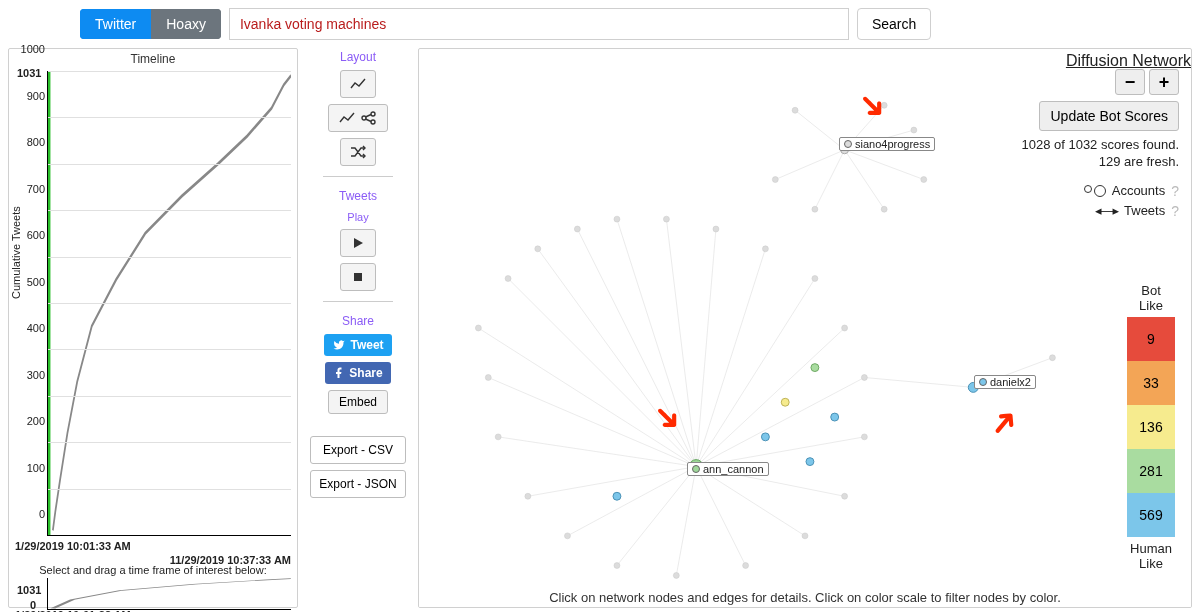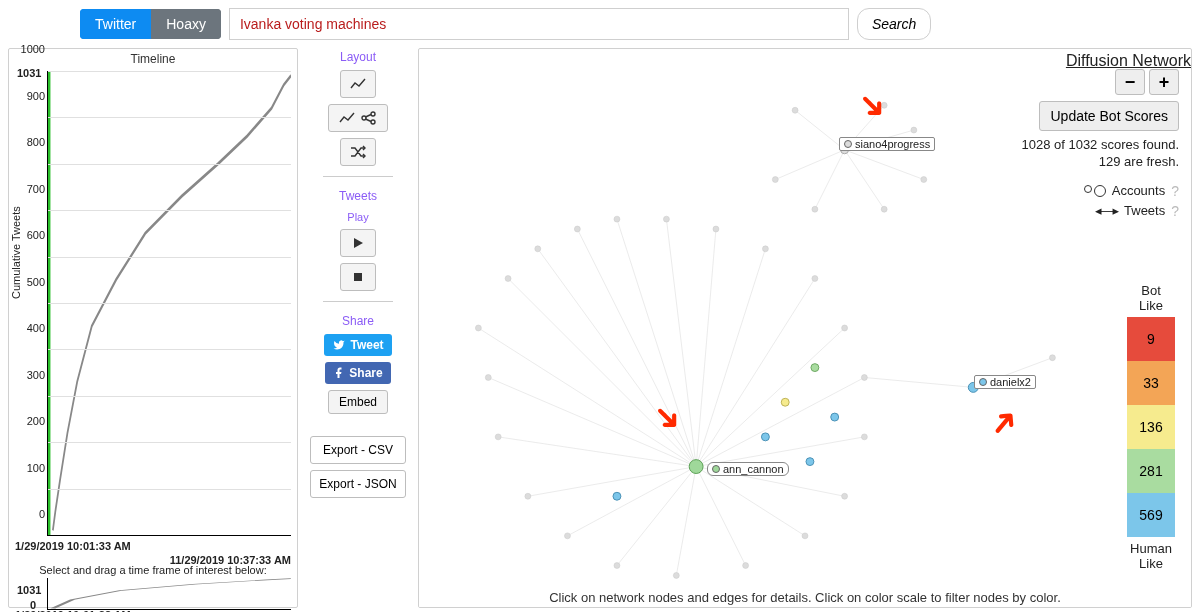--- a/index.html
+++ b/index.html
@@ -5,21 +5,21 @@
   * { box-sizing: border-box; margin: 0; padding: 0; font-family: -apple-system, BlinkMacSystemFont, "Segoe UI", Helvetica, Arial, sans-serif; }
   body { background: #fff; width: 1200px; height: 612px; overflow: hidden; font-size: 13px; color: #222; }
 
   
   .topbar { display:flex; align-items:center; gap:8px; padding:8px 8px 8px 80px; }
   .tabs { display:flex; border-radius:4px; overflow:hidden; }
   .tab { padding:6px 14px; font-size:14px; cursor:pointer; border:1px solid #ccc; }
   .tab.active { background:#0d8bf2; color:#fff; border-color:#0d8bf2; }
   .tab.inactive { background:#6c757d; color:#fff; border-color:#6c757d; }
   .searchbox { flex:0 0 620px; padding:7px 10px; border:1px solid #cfcfcf; border-radius:0; font-size:14px; color:#b91c1c; }
-  .searchbtn { padding:7px 14px; border:1px solid #cfcfcf; border-radius:12px; background:#fff; font-size:14px; cursor:pointer;font-style:italic; }
+  .searchbtn { padding:7px 14px; border:1px solid #cfcfcf; border-radius:4px; background:#fff; font-size:14px; cursor:pointer; }
 
   
   .cols { display:flex; gap:10px; padding:0 8px; }
   .col-timeline { width:290px; border:1px solid #d0d0d0; border-radius:2px; height:560px; position:relative; background:#fff; }
   .col-controls { width:100px; display:flex; flex-direction:column; align-items:center; gap:6px; padding-top:0; }
   .col-network { flex:1; border:1px solid #d0d0d0; border-radius:2px; height:560px; position:relative; background:#fff; overflow:hidden; }
 
   .panel-title { text-align:center; font-size:12px; padding:3px 0; color:#333; }
 
   
@@ -271,21 +271,21 @@
         <circle cx="400" cy="300" r="4" fill="#a9dca0" stroke="#6da862"></circle>
         <circle cx="430" cy="80" r="4" fill="#dcdcdc" stroke="#aaa"></circle>
         <circle cx="560" cy="320" r="5" fill="#7cc6ea" stroke="#4a91b5"></circle>
       </svg>
 
       
       <div class="node-label" style="left:420px; top:70px;">
         <span class="dot" style="background:#dcdcdc;"></span>
         <span>siano4progress</span>
       </div>
-      <div class="node-label" style="left:288px; top:395px;border-radius:6px;">
+      <div class="node-label" style="left:268px; top:395px;">
         <span class="dot" style="background:#9fd89a;"></span>
         <span>ann_cannon</span>
       </div>
       <div class="node-label" style="left:555px; top:308px;">
         <span class="dot" style="background:#7cc6ea;"></span>
         <span>danielx2</span>
       </div>
 
       
       <div class="arrow" style="left:440px; top:18px; transform:rotate(45deg);">➜</div>

